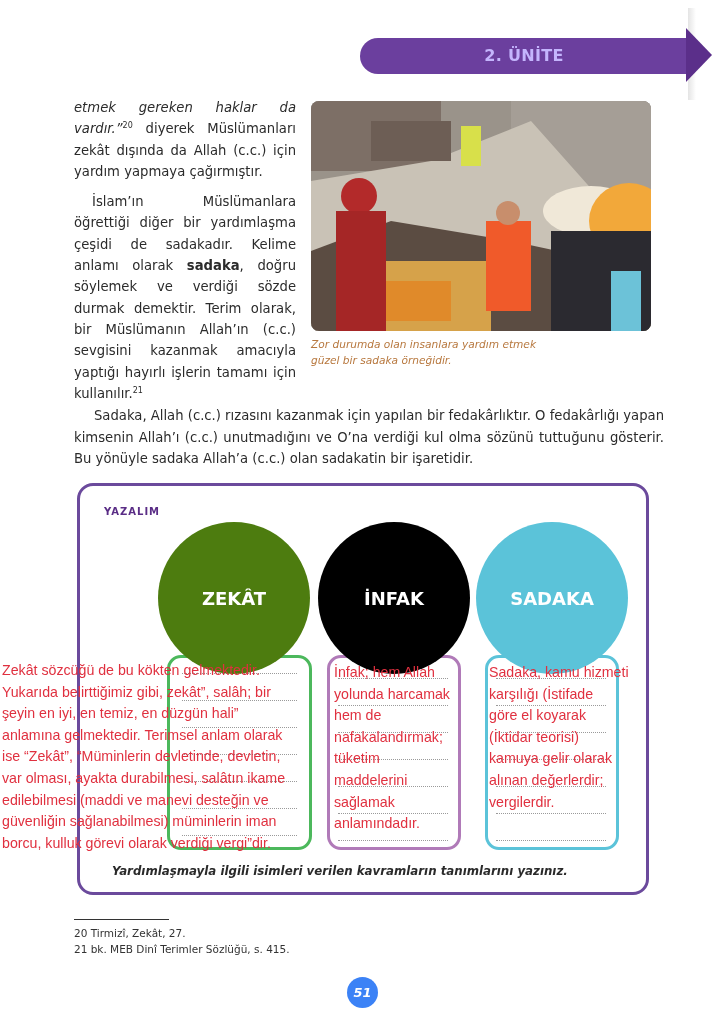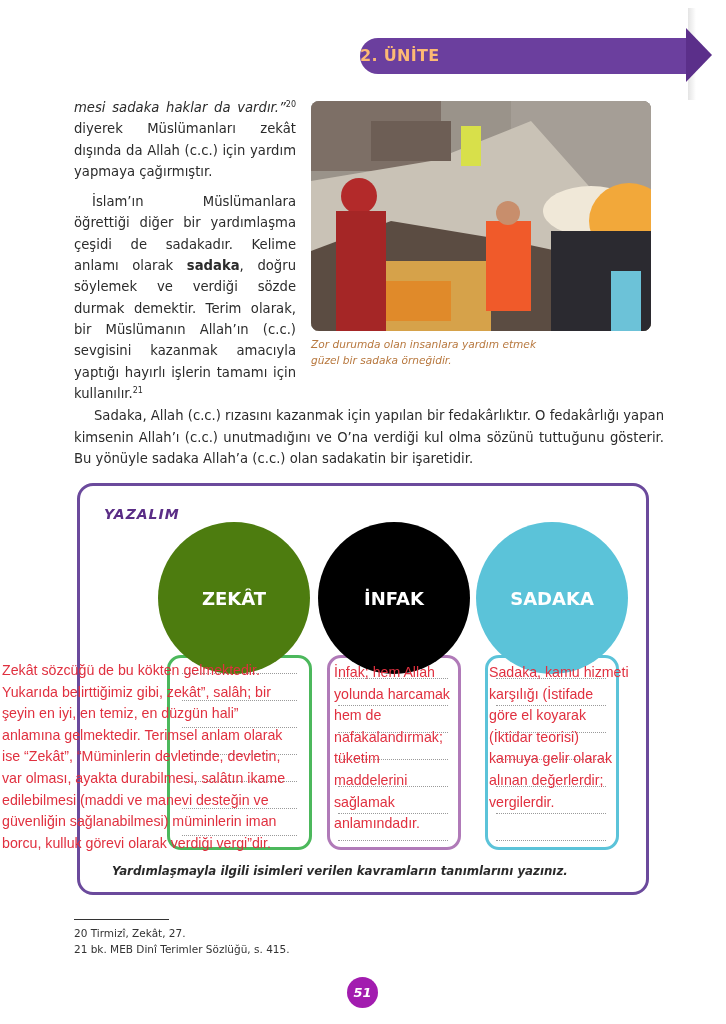--- a/index.html
+++ b/index.html
@@ -3,22 +3,22 @@
 <meta charset="utf-8">
 <style>
   html, body { margin:0; padding:0; }
   body { width:726px; height:1024px; position:relative; background:#ffffff; overflow:hidden;
          font-family:"DejaVu Sans", sans-serif; color:#2b2b2b; }
   .abs { position:absolute; }
 
   
   .banner { left:360px; top:38px; width:328px; height:36px; background:#6b3f9e;
             border-radius:18px 0 0 18px; }
-  .banner-text { position:absolute; left:0; right:0; top:0; line-height:36px; 
-                 color:#fdba74; font-weight:bold; font-size:16px; letter-spacing:0.3px; }
+  .banner-text { position:absolute; left:0; right:0; top:0; line-height:36px; text-align:center;
+                 color:#c4b5fd; font-weight:bold; font-size:16px; letter-spacing:0.3px; }
   .banner-arrow { left:686px; top:28px; width:0; height:0; border-top:27px solid transparent;
                   border-bottom:27px solid transparent; border-left:26px solid #5b2f8a; }
   .banner-shadow { left:688px; top:8px; width:8px; height:92px;
                    background:linear-gradient(to right, #e4e4e4, #ffffff); }
 
   
   .col-text { left:74px; top:97px; width:222px; font-size:13.2px; line-height:21.3px; text-align:justify; }
   .col-text p { margin:0; }
   .col-text p + p { margin-top:9px; text-indent:18px; }
   .col-text i { font-style:italic; }
@@ -30,49 +30,49 @@
   .caption { left:311px; top:336px; width:340px; text-align:left; color:#b7773d;
              font-style:italic; font-size:10.6px; line-height:16px; }
 
   
   .full-text { left:74px; top:405px; width:590px; font-size:13.2px; line-height:21.5px; text-align:justify; }
   .full-text .indent { display:inline-block; width:20px; }
 
   
   .activity { left:77px; top:483px; width:572px; height:412px; border:3px solid #6b4a9c;
               border-radius:16px; box-sizing:border-box; }
-  .yazalim { left:104px; top:506px; color:#5a2d86; font-weight:bold; font-style:italic;
-             font-size:14px; letter-spacing:1px;text-align:right; }
+  .yazalim { left:104px; top:506px; color:#5a2d86; font-weight:bold; 
+             font-size:10px; letter-spacing:1px;text-align:right; }
   .circle { width:152px; height:152px; border-radius:50%; color:#fff; font-weight:bold;
             font-size:18px; display:flex; align-items:center; justify-content:center; }
   .card { border:3px solid; border-radius:14px; background:#fff; box-sizing:border-box; }
   .dots { position:absolute; height:0; border-bottom:1px dotted #9a9a9a; }
   .instruction { left:112px; top:864px; font-style:italic; font-weight:bold; font-size:11.8px; color:#2a2a2a; }
 
   
   .answer { color:#e0303f; font-family:"Liberation Sans", sans-serif; font-size:14.2px; line-height:21.6px; }
 
   
   .fn-rule { left:74px; top:919px; width:95px; height:1px; background:#333; }
   .footnotes { left:74px; top:925px; font-size:10.5px; line-height:16px; color:#333; }
 
-  .pagenum { left:347px; top:977px; width:31px; height:31px; border-radius:50%; background:#a21caf;
+  .pagenum { left:347px; top:977px; width:31px; height:31px; border-radius:50%; background:#3b82f6;
              color:#fff; font-weight:bold; font-style:italic; font-size:13px; text-align:center; line-height:31px; }
 </style>
 </head>
 <body>
 
 <div class="abs banner-shadow"></div>
 <div class="abs banner">
   <span class="banner-text">2. ÜNİTE</span>
 </div>
 <div class="abs banner-arrow"></div>
 
 <div class="abs col-text">
-  <p><i>mesi sadaka haklar da vardır.”</i><sup>20</sup><span> diyerek Müslümanları zekât dışında da Allah (c.c.) için yardım yapmaya çağırmıştır.</span></p>
+  <p><i>etmek gereken haklar da vardır.”</i><sup>20</sup><span> diyerek Müslümanları zekât dışında da Allah (c.c.) için yardım yapmaya çağırmıştır.</span></p>
   <p><span>İslam’ın Müslümanlara öğrettiği diğer bir yardımlaşma çeşidi de sadakadır. Kelime anlamı olarak </span><b>sadaka</b><span>, doğru söylemek ve verdiği sözde durmak demektir. Terim olarak, bir Müslümanın Allah’ın (c.c.) sevgisini kazanmak amacıyla yaptığı hayırlı işlerin tamamı için kullanılır.</span><sup>21</sup></p>
 </div>
 
 <div class="abs photo">
   <svg width="340" height="230" viewBox="0 0 340 230">
     <rect x="0" y="0" width="340" height="230" fill="#9a938a"></rect>
     <rect x="0" y="0" width="130" height="70" fill="#7d6f66"></rect>
     <rect x="200" y="0" width="140" height="90" fill="#a59e96"></rect>
     <polygon points="0,80 120,60 220,20 300,110 340,140 340,230 0,230" fill="#c9c2b6"></polygon>
     <polygon points="0,150 80,120 200,140 340,170 340,230 0,230" fill="#5b4c42"></polygon>

